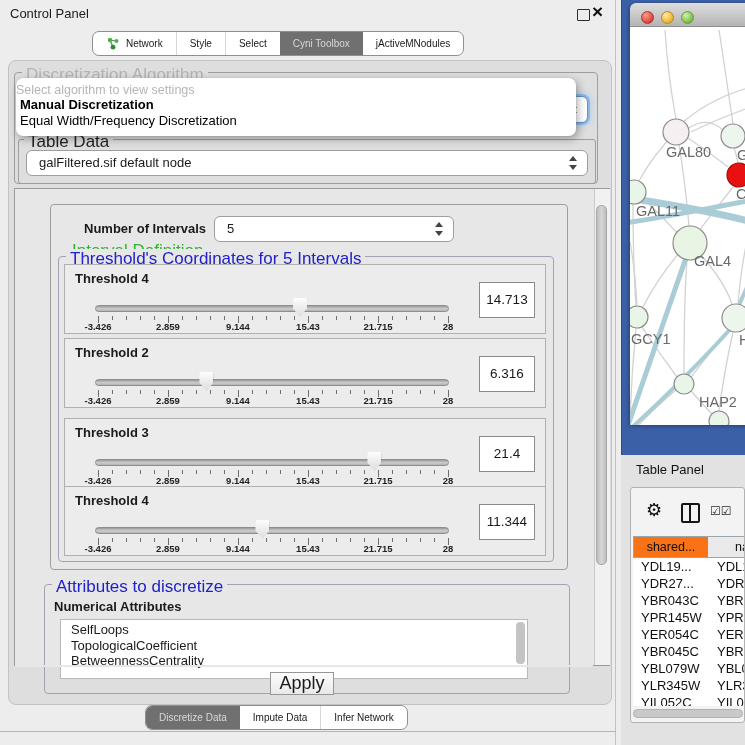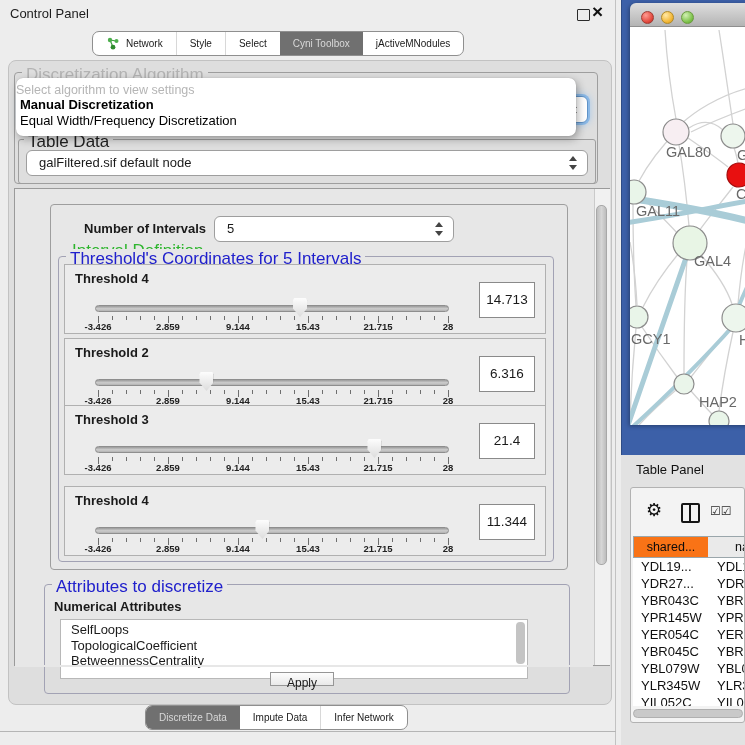--- a/index.html
+++ b/index.html
@@ -75,22 +75,22 @@
   .vbox{position:absolute;left:414px;top:17px;width:56px;height:36px;background:#fff;
         border:1px solid #8a8a8a;box-sizing:border-box;font-size:13.5px;line-height:34px;text-align:center;}
   
   #attr-group{left:44px;top:584px;width:526px;height:110px;border-color:#a2a2b4;}
   #attr-sub{left:54px;top:599px;font-size:13px;font-weight:bold;}
   #attr-list{left:60px;top:619px;width:468px;height:60px;background:#fff;border:1px solid #b8b8b8;
              box-sizing:border-box;overflow:hidden;padding-top:2px;}
   #attr-list .item{font-size:13px;line-height:15.5px;padding-left:10px;white-space:nowrap;}
   #attr-thumb{left:516px;top:622px;width:9px;height:42px;border-radius:4px;background:#c4c4c4;}
   
-  #apply-btn{left:270px;top:672px;width:64px;height:14px;border:1px solid #969696;border-radius:0;
-             background:linear-gradient(#fdfdfd,#e9e9e9);font-size:12px;text-align:center;line-height:21px;
+  #apply-btn{left:270px;top:672px;width:64px;height:23px;border:1px solid #969696;border-radius:0;
+             background:linear-gradient(#fdfdfd,#e9e9e9);font-size:18px;text-align:center;line-height:21px;
              box-sizing:border-box;font-family:"Liberation Sans",sans-serif;}
   
   #desktop{left:621px;top:0;width:124px;height:455px;background:#3c60a8;}
   #desktop-edge{left:621px;top:0;width:1px;height:455px;background:#2e4c86;}
   #net-window{left:630px;top:3px;width:130px;height:422px;border-radius:6px 0 0 0;overflow:hidden;
               box-shadow:-1px 1px 4px rgba(0,0,0,.35);}
   #net-titlebar{position:absolute;left:0;top:0;width:100%;height:24px;
                 background:linear-gradient(#dedede,#b4b4b4);border-bottom:1px solid #8f8f8f;box-sizing:border-box;}
   .light{position:absolute;top:7.5px;width:13px;height:13px;border-radius:50%;box-sizing:border-box;}
   #light-red{left:11px;background:radial-gradient(circle at 35% 30%,#ff9c92,#e2483c 60%,#b32announ);background:radial-gradient(circle at 35% 30%,#ff9c92,#e2483c 65%,#a8251c);border:1px solid #9e3c34;}
@@ -251,21 +251,21 @@
           <div class="tick" style="left: 383px; top: 51px; height: 7px;"></div>
           <div class="ticklab" style="left: 33px;">-3.426</div>
           <div class="ticklab" style="left: 103px;">2.859</div>
           <div class="ticklab" style="left: 173px;">9.144</div>
           <div class="ticklab" style="left: 243px;">15.43</div>
           <div class="ticklab" style="left: 313px;">21.715</div>
           <div class="ticklab" style="left: 383px;">28</div>
           <div class="handle" style="left: 134.499px;"></div>
           <div class="vbox">6.316</div>
         </div>
-        <div class="tbox" style="top: 405px;">
+        <div class="tbox" style="top: 418px;">
           <div class="tlabel">Threshold 3</div>
           <div class="track"></div>
           <div class="tick" style="left: 33px; top: 51px; height: 7px;"></div>
           <div class="tick" style="left: 47px; top: 51px; height: 4px;"></div>
           <div class="tick" style="left: 61px; top: 51px; height: 4px;"></div>
           <div class="tick" style="left: 75px; top: 51px; height: 4px;"></div>
           <div class="tick" style="left: 89px; top: 51px; height: 4px;"></div>
           <div class="tick" style="left: 103px; top: 51px; height: 7px;"></div>
           <div class="tick" style="left: 117px; top: 51px; height: 4px;"></div>
           <div class="tick" style="left: 131px; top: 51px; height: 4px;"></div>

